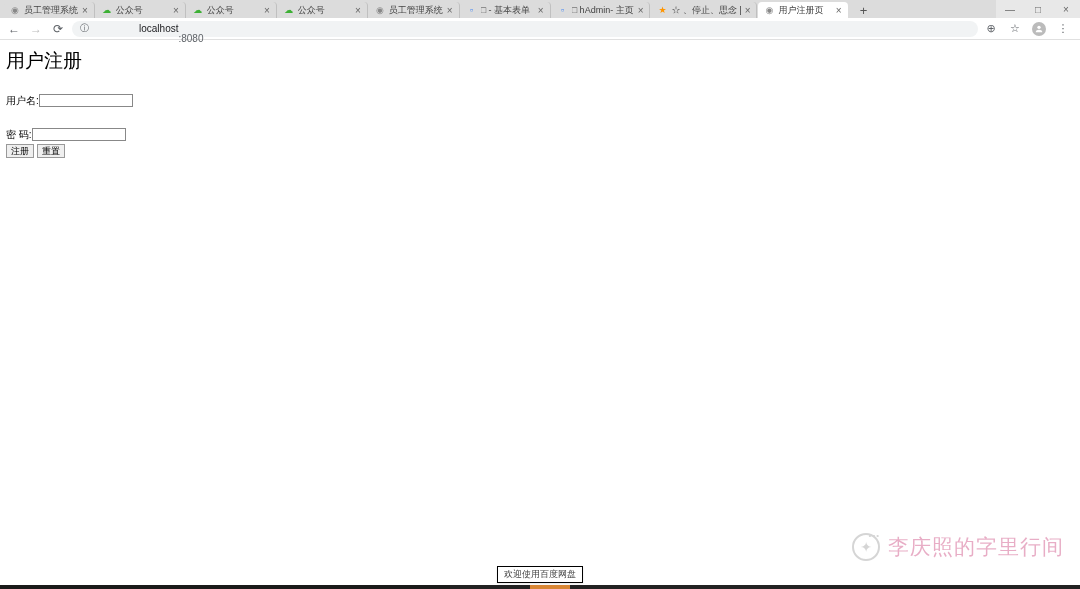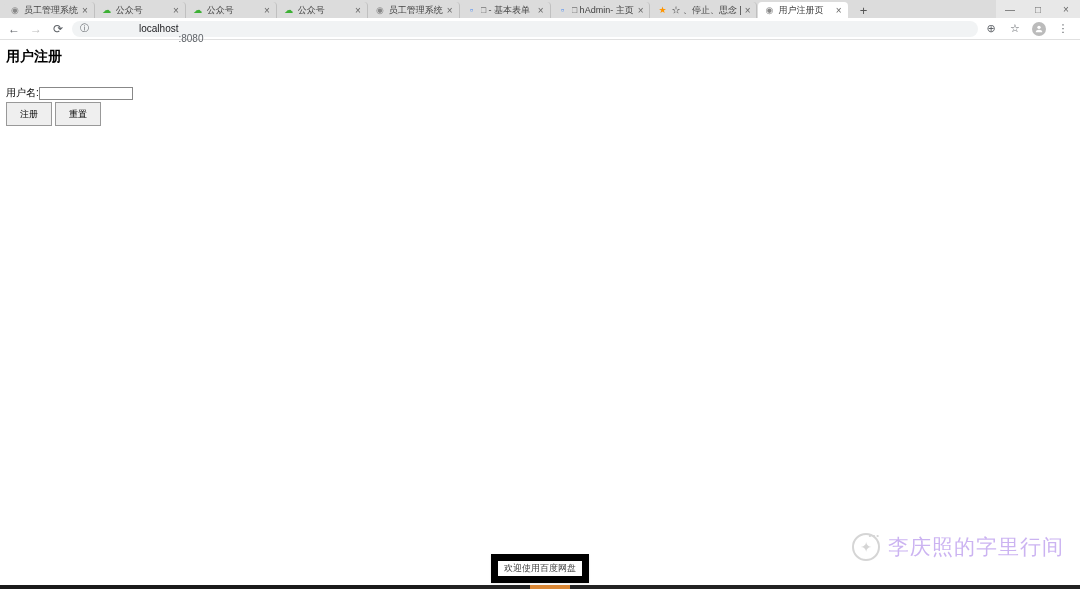--- a/index.html
+++ b/index.html
@@ -169,28 +169,27 @@
       color: #fff;
       font-size: 9px;
     }
 
     
     .page-content {
       padding: 8px 6px;
       background: #fff;
     }
     .page-title {
-      font-size: 14px;
-      font-weight: bold;
+      font-size: 19px;
+      font-weight: normal;
       color: #000;
       margin-bottom: 10px;
     }
     .form-row {
       display: flex;
-      align-items: center;
       font-size: 10px;
       margin-bottom: 2px;
       margin-top: 20px;
     }
     .form-row label {
       color: #000;
     }
     .form-row input[type="text"],
     .form-row input[type="password"] {
       border: 1px solid #888;
@@ -200,36 +199,36 @@
       width: 94px;
       background: #fff;
     }
     .button-row {
       margin-top: 2px;
       display: flex;
       gap: 3px;
     }
     .button-row button {
       font-size: 9px;
-      padding: 0px 13px;
+      padding: 0px 4px;
       border: 1px solid #999;
       background: #efefef;
       cursor: pointer;
-      height: 24px;
+      height: 14px;
       line-height: 12px;
     }
 
     
     .bottom-tooltip {
       position: absolute;
       bottom: 6px;
       left: 50%;
       transform: translateX(-50%);
       background: #fff;
-      border: 7px solid #000000;
+      border: 1px solid #000000;
       font-size: 9px;
       padding: 1px 6px;
       color: #444;
       box-shadow: 0 1px 2px rgba(0,0,0,0.1);
     }
 
     
     .taskbar {
       position: absolute;
       bottom: 0;
@@ -265,21 +264,21 @@
     }
     .watermark .wm-icon .dots {
       position: absolute;
       top: -4px;
       right: -2px;
       font-size: 8px;
       letter-spacing: 1px;
     }
     .watermark .wm-text {
       font-size: 21px;
-      color: #6d28d9;
+      color: #be185d;
       font-weight: 400;
       letter-spacing: 1px;
     }
   </style>
 </head>
 <body>
 
 <div class="window-controls">
   <div class="wc">—</div>
   <div class="wc">□</div>
@@ -357,20 +356,24 @@
   </div>
 </div>
 
 <div class="page-content">
   <h1 class="page-title">用户注册</h1>
 
   <div class="form-row">
     <label>用户名:</label>
     <input type="text" value="" style="">
   </div>
+  <div class="form-row">
+    <label>密 码:</label>
+    <input type="password" value="" style="">
+  </div>
   <div class="button-row">
     <button>注册</button>
     <button>重置</button>
   </div>
 </div>
 
 <div class="bottom-tooltip">欢迎使用百度网盘</div>
 
 <div class="watermark">
   <div class="wm-icon">

